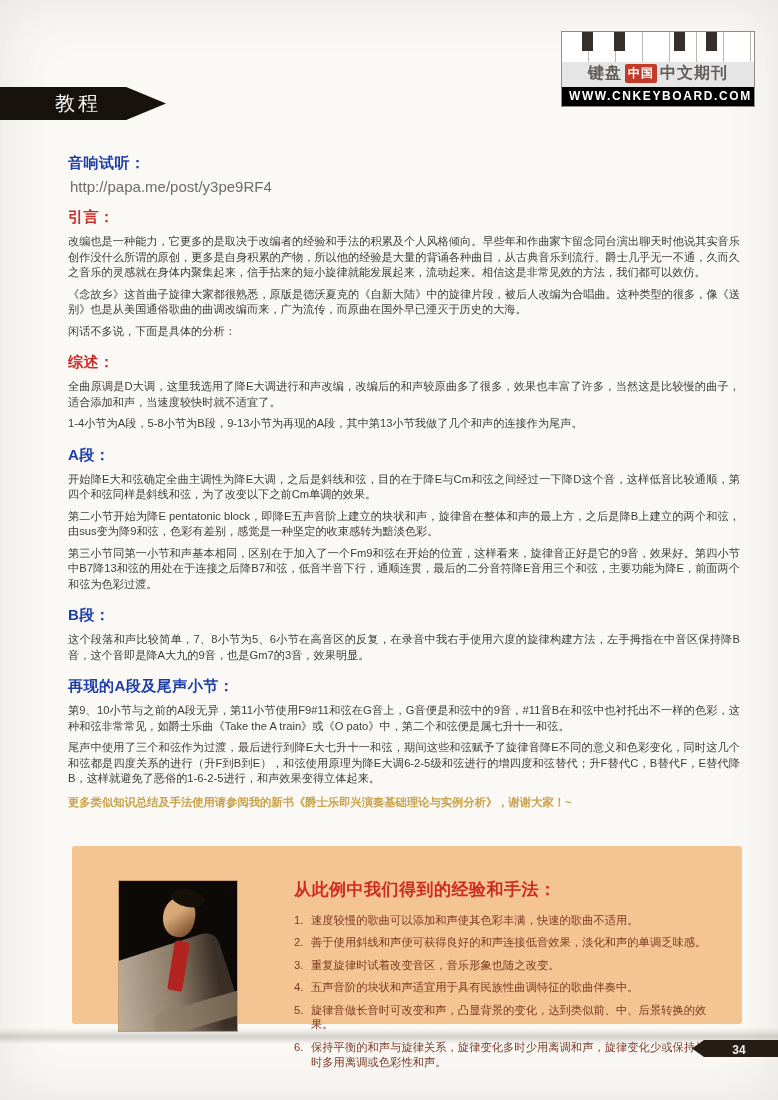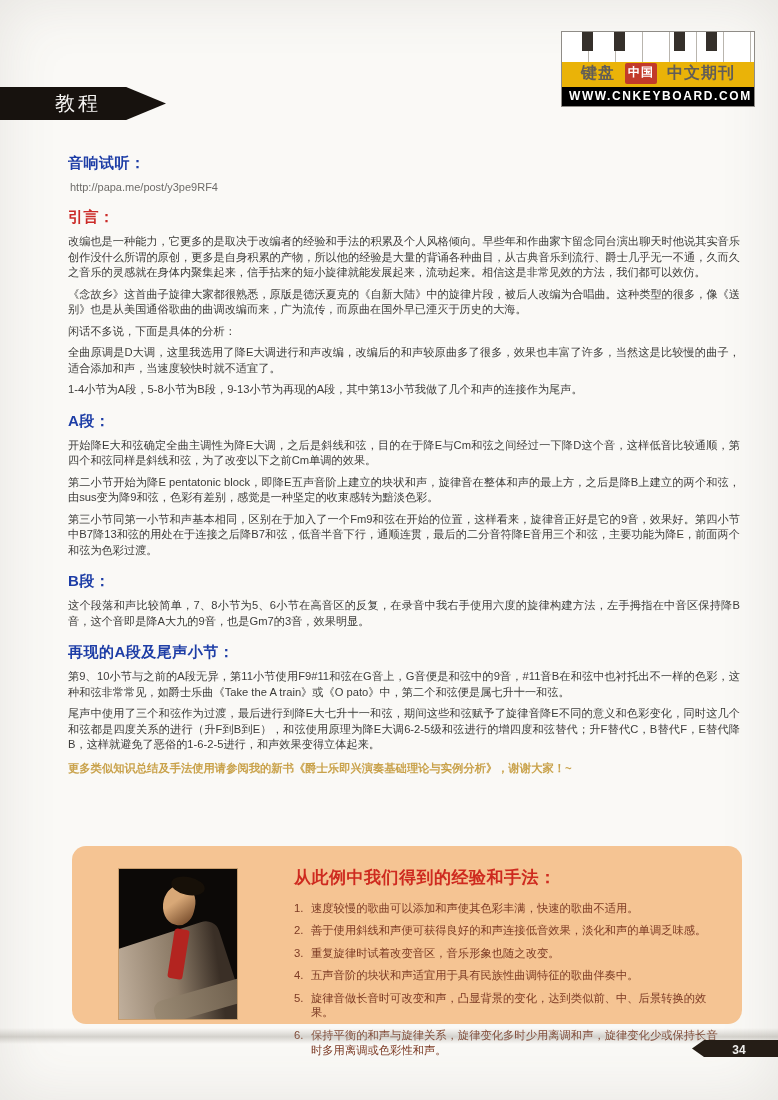--- a/index.html
+++ b/index.html
@@ -21,22 +21,22 @@
   }
   .kb{
     position:relative;height:30px;
     background:
       repeating-linear-gradient(90deg, transparent 0px, transparent 26px, #b9b5ae 26px, #b9b5ae 27px),
       #fff;
   }
   .bk{position:absolute;top:0;width:11px;height:19px;background:#35302b;}
   .bk1{left:20px;} .bk2{left:52px;} .bk3{left:112px;} .bk4{left:144px;}
   .brand-row{
-    display:flex;justify-content:center;gap:10px;
-    padding:1px 4px 3px;background:#eab308;
+    display:flex;align-items:center;justify-content:center;gap:3px;
+    padding:1px 4px 3px;background:#e5e5e5;
   }
   .brand-left,.brand-right{color:#615d58;font-weight:bold;font-size:16px;letter-spacing:1px;}
   .brand-seal{
     background:#c23a2a;color:#fff;font-weight:bold;font-size:12px;
     padding:1px 3px;border-radius:2px;letter-spacing:1px;
   }
   .site-bar{
     background:#000000;color:#fff;text-align:center;
     font-size:12px;font-weight:bold;letter-spacing:1.6px;padding:2px 7px 3px;
   }
@@ -50,35 +50,35 @@
     display:flex;align-items:center;padding-left:55px;box-sizing:border-box;
     filter:drop-shadow(2px 2px 0 rgba(0,0,0,.22));
   }
 
   
   .content{position:absolute;left:68px;top:144px;width:672px;padding-top:10px;}
   .h{font-size:15px;font-weight:bold;margin:14px 0 7px;letter-spacing:.5px;}
   .h.first{margin-top:0;}
   .h.blue{color:#1d3da6;}
   .h.red{color:#cb2b28;}
-  .url{font-size:11px;line-height:14px;color:#6e6c69;margin:0 0 0 2px;}
+  .url{font-size:15px;line-height:14px;color:#6e6c69;margin:0 0 0 2px;}
   p.body{
     font-size:11.2px;line-height:15.5px;color:#3d3c3a;
     margin:0 0 6px;text-align:justify;
   }
   p.note{
     font-size:11.3px;line-height:15px;font-weight:bold;color:#c9a24b;
     margin:8px 0 0;
   }
 
   
   .exp-box{
     position:absolute;left:72px;top:846px;width:670px;height:178px;
-    background:#f5c493;border-radius:14px;box-sizing:border-box;
-    padding:20px 16px 12px 46px;display:flex;
+    background:#f5c493;border-radius:3px;box-sizing:border-box;
+    padding:32px 16px 12px 46px;display:flex;
   }
   .photo{
     position:relative;width:118px;height:150px;flex:none;
     background:#0c0907;border:1px solid #c89d6d;overflow:hidden;margin-top:2px;
   }
   .ph-jacket{
     position:absolute;left:-14px;top:66px;width:130px;height:110px;
     background:linear-gradient(100deg,#c4b3a0 10%,#8d7c68 55%,#3a2f26 85%);
     transform:rotate(-18deg);border-radius:14px;
   }
@@ -143,20 +143,21 @@
 
   <main class="content">
     <h2 class="h blue first">音响试听：</h2>
     <p class="url">http://papa.me/post/y3pe9RF4</p>
 
     <h2 class="h red">引言：</h2>
     <p class="body">改编也是一种能力，它更多的是取决于改编者的经验和手法的积累及个人风格倾向。早些年和作曲家卞留念同台演出聊天时他说其实音乐创作没什么所谓的原创，更多是自身积累的产物，所以他的经验是大量的背诵各种曲目，从古典音乐到流行、爵士几乎无一不通，久而久之音乐的灵感就在身体内聚集起来，信手拈来的短小旋律就能发展起来，流动起来。相信这是非常见效的方法，我们都可以效仿。</p>
     <p class="body">《念故乡》这首曲子旋律大家都很熟悉，原版是德沃夏克的《自新大陆》中的旋律片段，被后人改编为合唱曲。这种类型的很多，像《送别》也是从美国通俗歌曲的曲调改编而来，广为流传，而原曲在国外早已湮灭于历史的大海。</p>
     <p class="body">闲话不多说，下面是具体的分析：</p>
 
+    <h2 class="h red">综述：</h2>
     <p class="body">全曲原调是D大调，这里我选用了降E大调进行和声改编，改编后的和声较原曲多了很多，效果也丰富了许多，当然这是比较慢的曲子，适合添加和声，当速度较快时就不适宜了。</p>
     <p class="body">1-4小节为A段，5-8小节为B段，9-13小节为再现的A段，其中第13小节我做了几个和声的连接作为尾声。</p>
 
     <h2 class="h blue">A段：</h2>
     <p class="body">开始降E大和弦确定全曲主调性为降E大调，之后是斜线和弦，目的在于降E与Cm和弦之间经过一下降D这个音，这样低音比较通顺，第四个和弦同样是斜线和弦，为了改变以下之前Cm单调的效果。</p>
     <p class="body">第二小节开始为降E pentatonic block，即降E五声音阶上建立的块状和声，旋律音在整体和声的最上方，之后是降B上建立的两个和弦，由sus变为降9和弦，色彩有差别，感觉是一种坚定的收束感转为黯淡色彩。</p>
     <p class="body">第三小节同第一小节和声基本相同，区别在于加入了一个Fm9和弦在开始的位置，这样看来，旋律音正好是它的9音，效果好。第四小节中B7降13和弦的用处在于连接之后降B7和弦，低音半音下行，通顺连贯，最后的二分音符降E音用三个和弦，主要功能为降E，前面两个和弦为色彩过渡。</p>
 
     <h2 class="h blue">B段：</h2>
     <p class="body">这个段落和声比较简单，7、8小节为5、6小节在高音区的反复，在录音中我右手使用六度的旋律构建方法，左手拇指在中音区保持降B音，这个音即是降A大九的9音，也是Gm7的3音，效果明显。</p>

